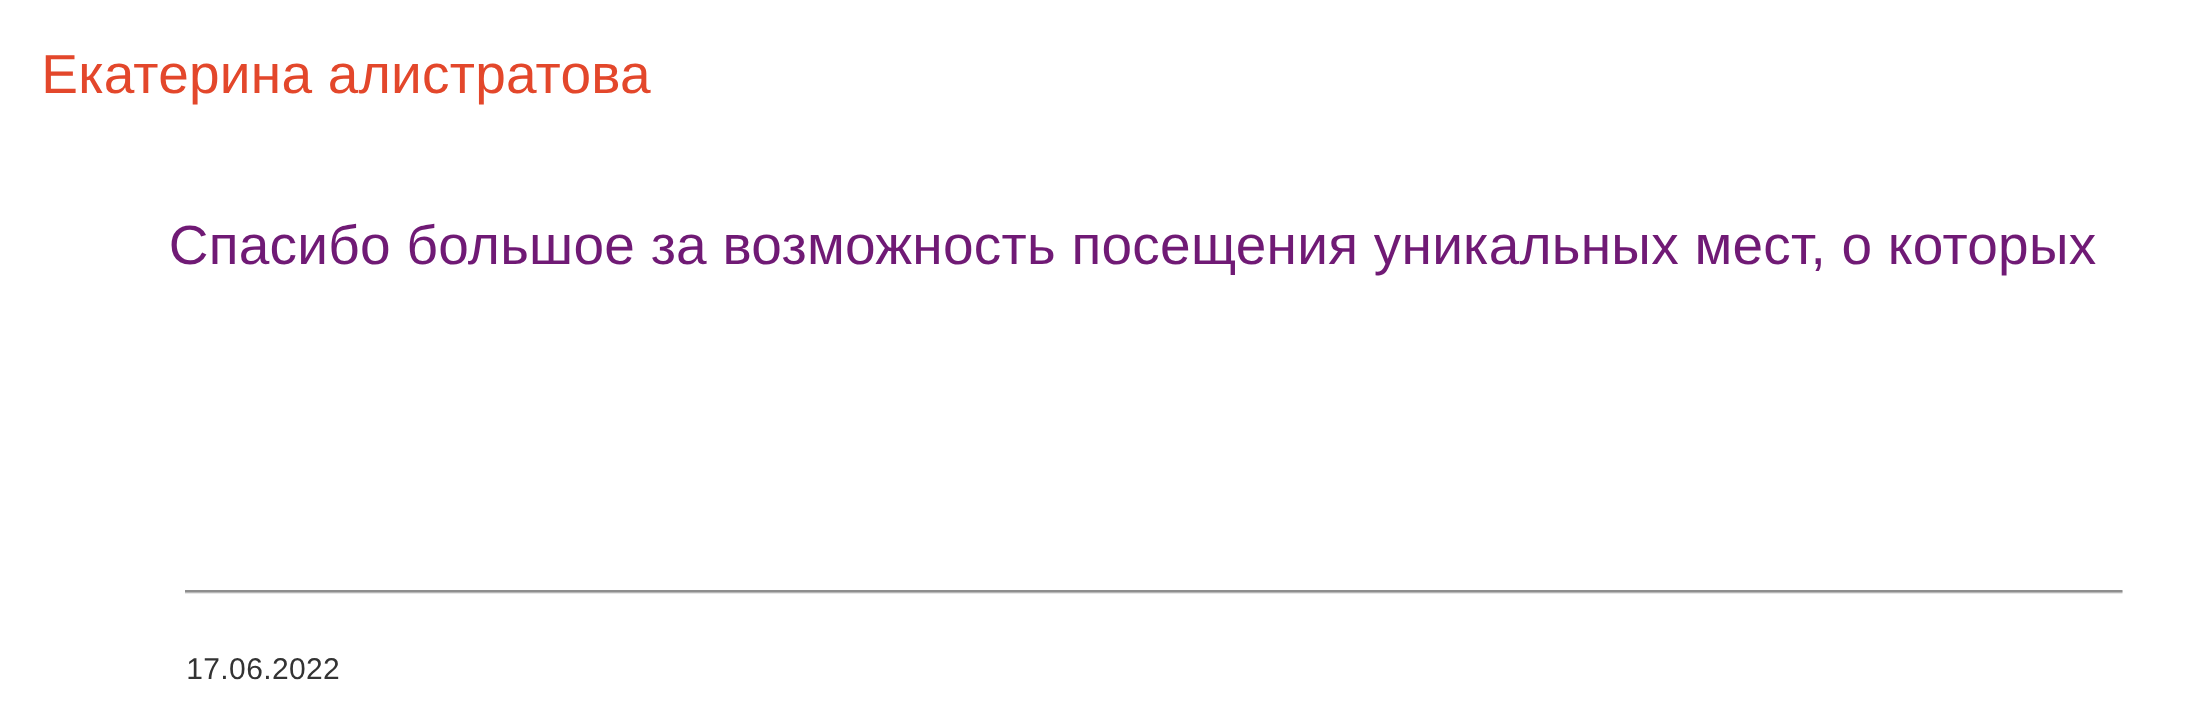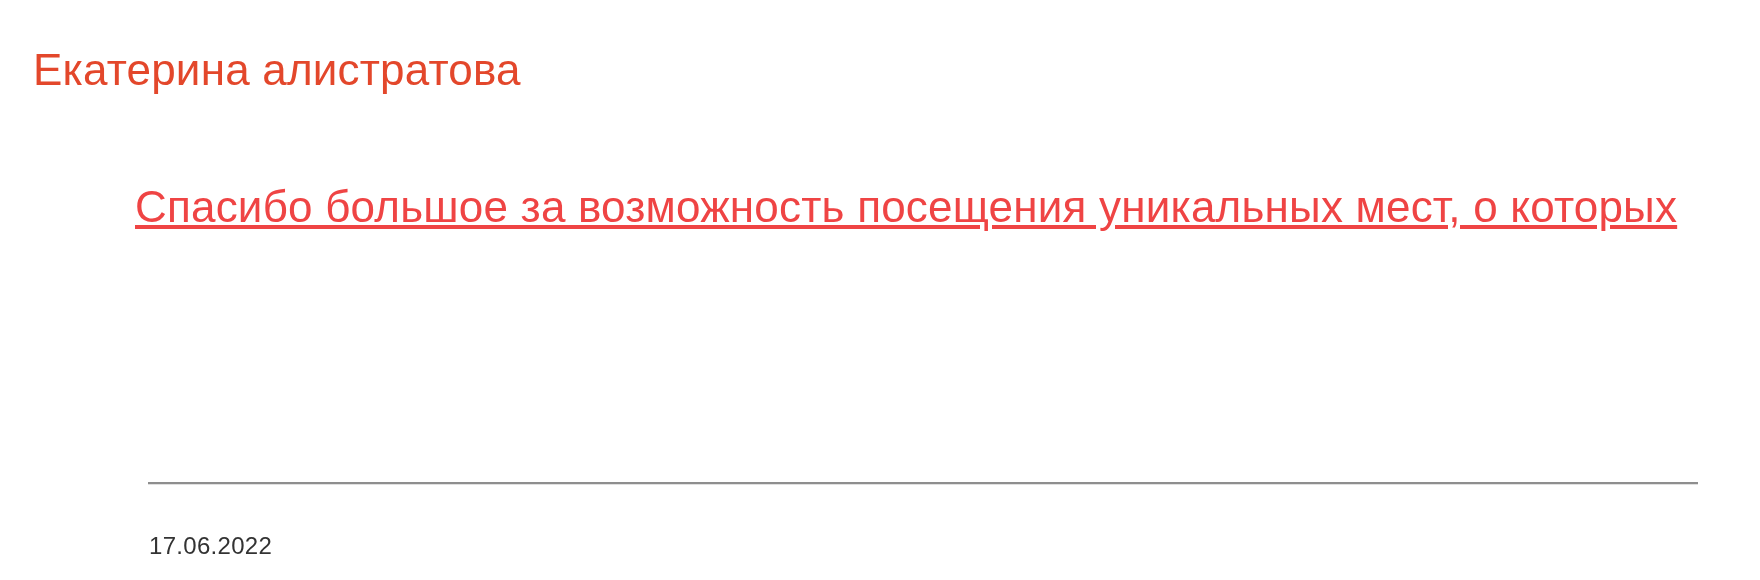--- a/index.html
+++ b/index.html
@@ -12,21 +12,20 @@
     height: 580px;
     position: relative;
     overflow: hidden;
     font-family: "Liberation Sans", "DejaVu Sans", sans-serif;
     -webkit-font-smoothing: antialiased;
   }
   .review-card {
     position: absolute;
     inset: 0;
     background: #ffffff;
-    margin-top: 10px;
   }
   .author-name {
     position: absolute;
     left: 33px;
     top: 36px;
     margin: 0;
     font-size: 44px;
     font-weight: 400;
     line-height: 1.1;
     color: #e3472b;
@@ -34,23 +33,22 @@
     white-space: nowrap;
   }
   .review-text {
     position: absolute;
     left: 135px;
     top: 160px;
     width: 1560px;
     font-size: 44px;
     font-weight: 400;
     line-height: 73px;
-    color: #ef4444;
+    color: #701a75;
     letter-spacing: 0.2px;
-    text-decoration: underline;
   }
   .review-line {
     display: block;
     white-space: nowrap;
   }
   .divider {
     position: absolute;
     left: 148px;
     top: 472px;
     width: 1550px;

